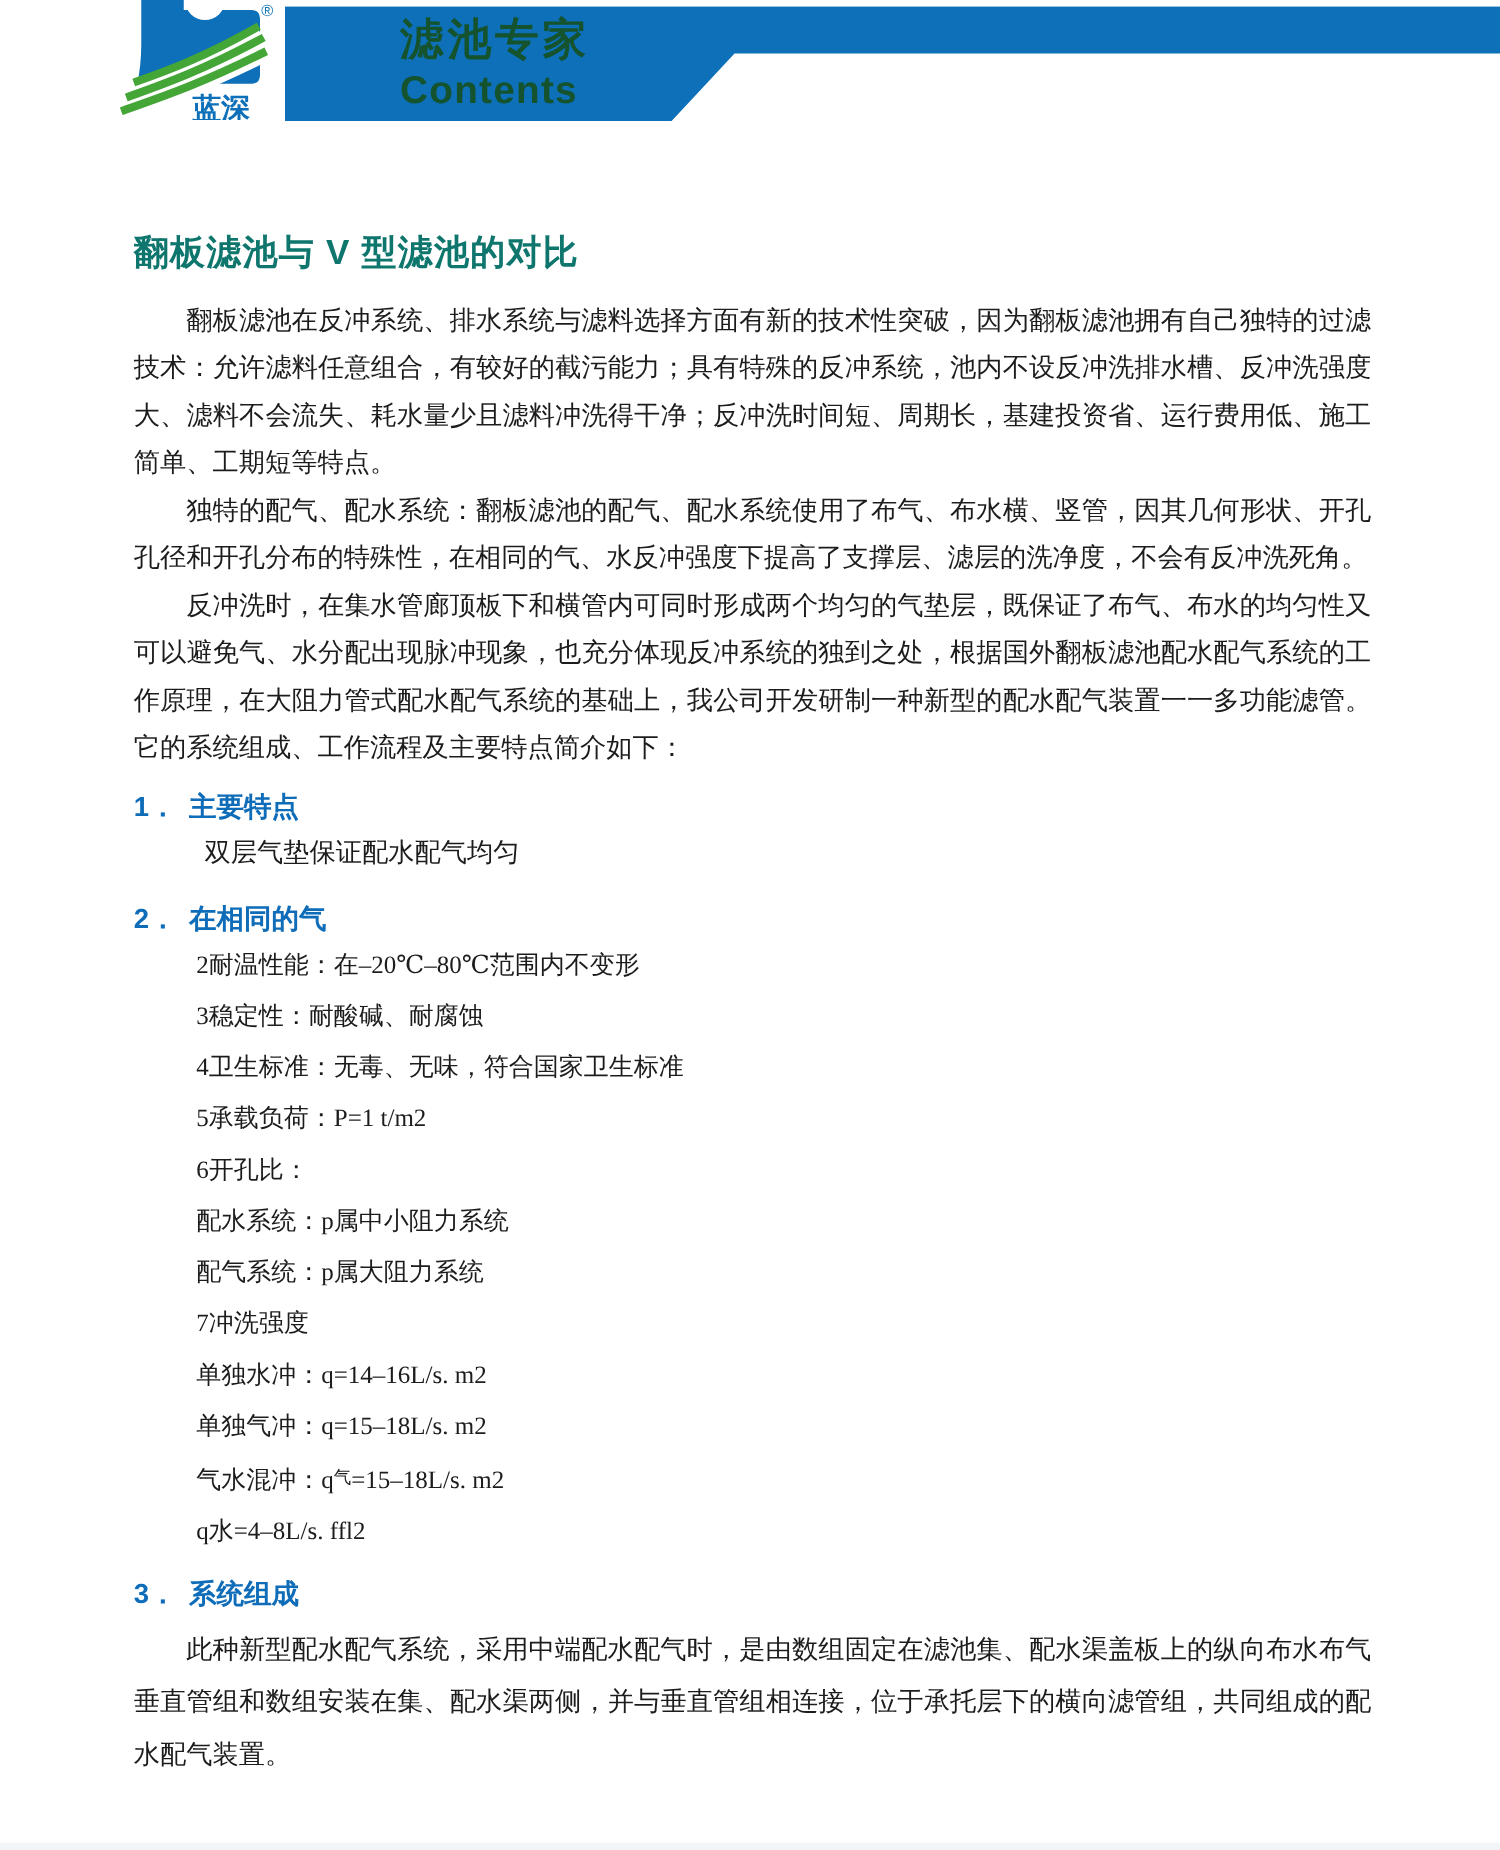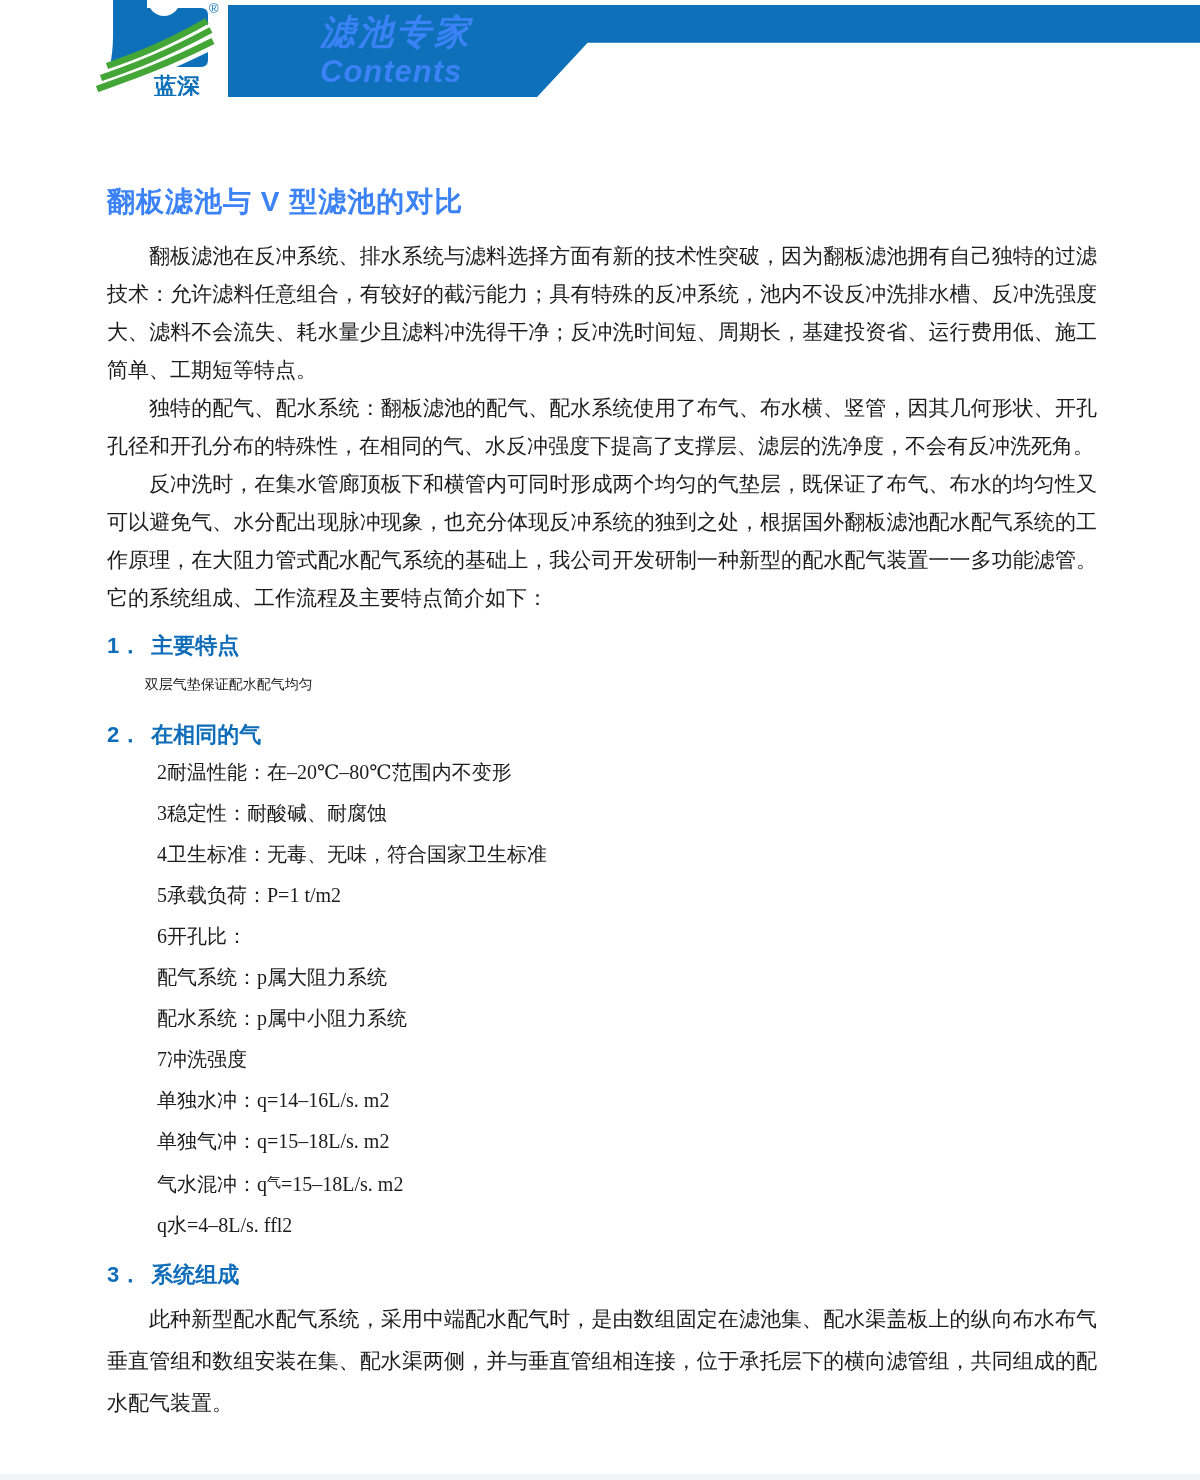--- a/index.html
+++ b/index.html
@@ -22,42 +22,41 @@
   .banner{
     position:absolute;
     left:228px; top:5px;
     width:972px; height:92px;
     background:#0d70b8;
     clip-path:polygon(0 0, 100% 0, 100% 41%, 37% 41%, 31.8% 100%, 0 100%);
   }
   .banner-text{
     position:absolute;
     left:320px; top:14px;
-    color:#3b82f6;
+    color:#14532d;
     font-family:"Liberation Sans","DejaVu Sans",sans-serif;
     font-weight:bold;
     line-height:1;
-    font-style:italic;
   }
   .banner-title{font-size:35px; letter-spacing:3px;}
   .banner-subtitle{font-size:31px; margin-top:7px; letter-spacing:1px;}
 
   
   .content{
     position:absolute;
     left:107px; top:183px;
     width:990px;
   }
   .page-title{
     margin:0;
     font-family:"Liberation Sans","DejaVu Sans",sans-serif;
     font-weight:bold;
     font-size:28px;
     line-height:38px;
-    color:#3b82f6;
+    color:#0f766e;
     letter-spacing:1px;
   }
   .intro{margin-top:16px;}
   .body-para{
     margin:0;
     font-size:21px;
     line-height:38px;
     text-align:justify;
     text-indent:2em;
   }
@@ -67,21 +66,21 @@
     gap:10px;
     margin:14px 0 0 0;
     font-family:"Liberation Sans","DejaVu Sans",sans-serif;
     font-weight:bold;
     font-size:22px;
     line-height:30px;
     color:#0e6cb8;
   }
   .sec1-body{
     margin:5px 0 16px 0;
-    font-size:14px;
+    font-size:21px;
     line-height:38px;
     text-indent:2.7em;
     font-family:Liberation Mono, monospace;
   }
   .spec-list{margin-top:2px; padding-left:50px;}
   .spec-item{
     font-size:20px;
     line-height:41px;
     white-space:pre;
   }
@@ -148,22 +147,22 @@
     <div class="section-heading">
       <span>2．</span>
       <span>在相同的气</span>
     </div>
     <div class="spec-list">
         <div class="spec-item"><span>2耐温性能：在–20℃–80℃范围内不变形</span></div>
         <div class="spec-item"><span>3稳定性：耐酸碱、耐腐蚀</span></div>
         <div class="spec-item"><span>4卫生标准：无毒、无味，符合国家卫生标准</span></div>
         <div class="spec-item"><span>5承载负荷：P=1 t/m2</span></div>
         <div class="spec-item"><span>6开孔比：</span></div>
+        <div class="spec-item"><span>配水系统：p属中小阻力系统</span></div>
         <div class="spec-item"><span>配气系统：p属大阻力系统</span></div>
-        <div class="spec-item"><span>配水系统：p属中小阻力系统</span></div>
         <div class="spec-item"><span>7冲洗强度</span></div>
         <div class="spec-item"><span>单独水冲：q=14–16L/s. m2</span></div>
         <div class="spec-item"><span>单独气冲：q=15–18L/s. m2</span></div>
         <div class="spec-item"><span>气水混冲：q</span><span class="sup">气</span><span>=15–18L/s. m2</span></div>
         <div class="spec-item"><span>q水=4–8L/s. ffl2</span></div>
       </div>
 
     <div class="section-heading">
       <span>3．</span>
       <span>系统组成</span>

